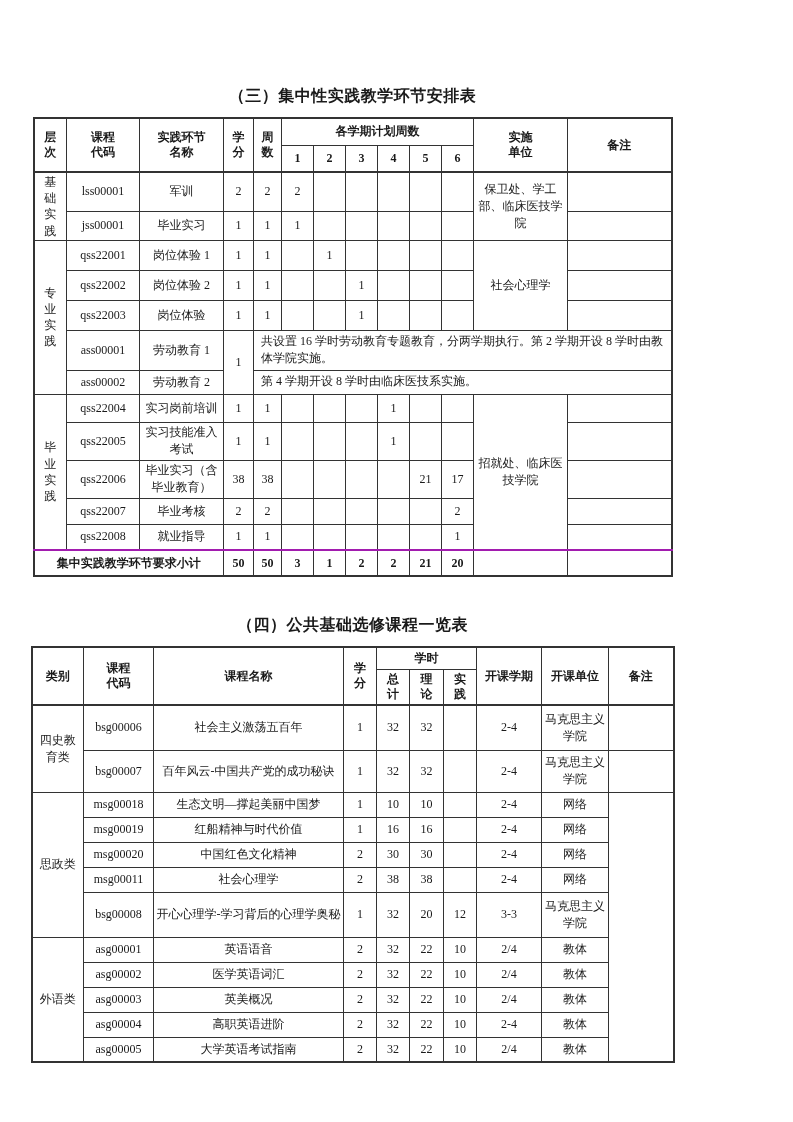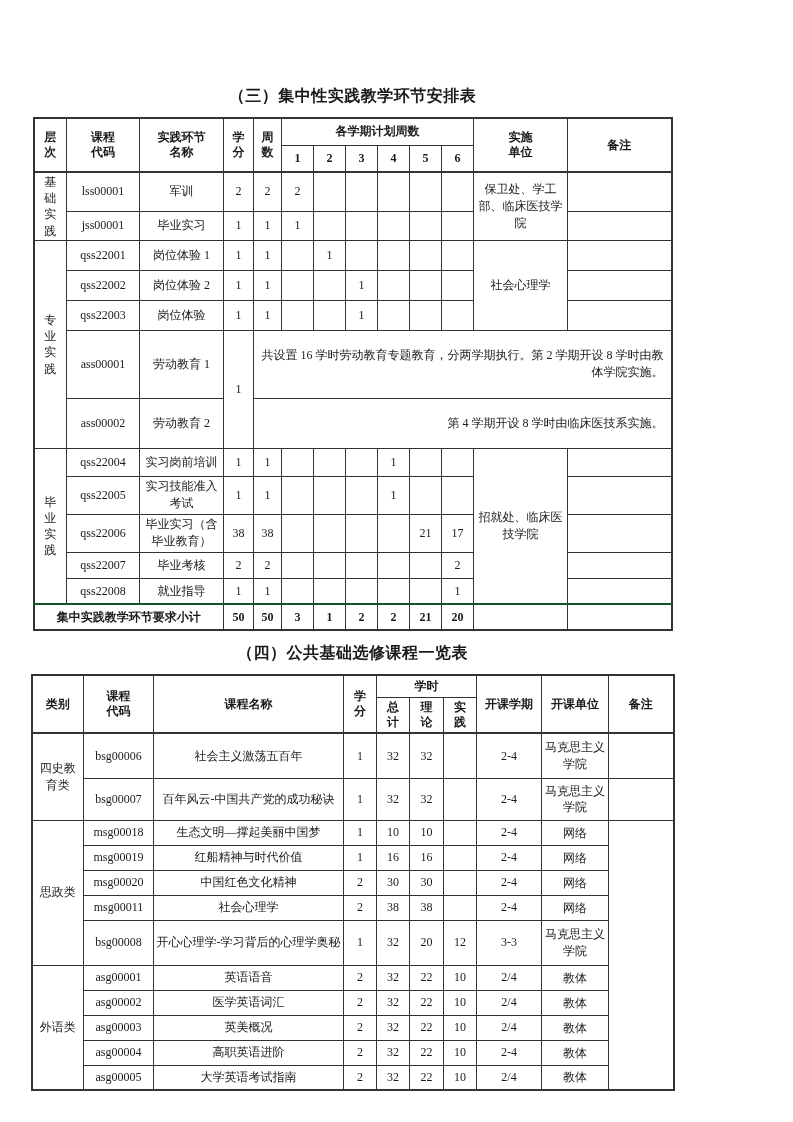--- a/index.html
+++ b/index.html
@@ -16,21 +16,21 @@
     box-sizing: border-box;
     padding-top: 86px;
   }
   .doc-title {
     font-size: 16px;
     font-weight: bold;
     text-align: center;
     margin: 0 0 10px 0;
     letter-spacing: 0.5px;
   }
-  .title-gap { margin-top: 12px; }
+  .title-gap { margin-top: 38px; }
   table {
     border-collapse: collapse;
     margin: 0 auto;
     table-layout: fixed;
     border: 2px solid #333;
   }
   td, th {
     border: 1px solid #333;
     font-size: 12px;
     text-align: center;
@@ -38,28 +38,28 @@
     padding: 1px 2px;
     overflow: hidden;
     word-break: break-all;
   }
   thead th { font-weight: bold; padding: 1px; }
   thead { border-bottom: 2px solid #333; }
   .t1 { width: 638px; }
   .t2 { width: 642px; }
   .pre  { white-space: pre-line; line-height: 1.25; }
   .vert { white-space: pre-line; line-height: 1.35; }
-  .left { text-align: right; padding: 16px 7px; line-height: 1.45; }
+  .left { text-align: left; padding: 2px 7px; line-height: 1.45; }
   .unit-cell { line-height: 1.4; margin-top: 9px; }
   tr.h22 { height: 22px; } tr.h24 { height: 24px; } tr.h25 { height: 25px; }
   tr.h26 { height: 26px; } tr.h27 { height: 27px; } tr.h28 { height: 28px; }
   tr.h30 { height: 30px; } tr.h36 { height: 36px; } tr.h38 { height: 38px; }
   tr.h42 { height: 42px; } tr.h45 { height: 45px; }
   tr.footer-row td { font-weight: bold; }
-  tr.footer-row { border-top: 2px solid #14532d; }
+  tr.footer-row { border-top: 2px solid #a21caf; }
   .page-number {
     text-align: center;
     font-size: 12px;
     margin-top: 32px;
   }
 </style>
 </head>
 <body>
 
 <div class="page">

